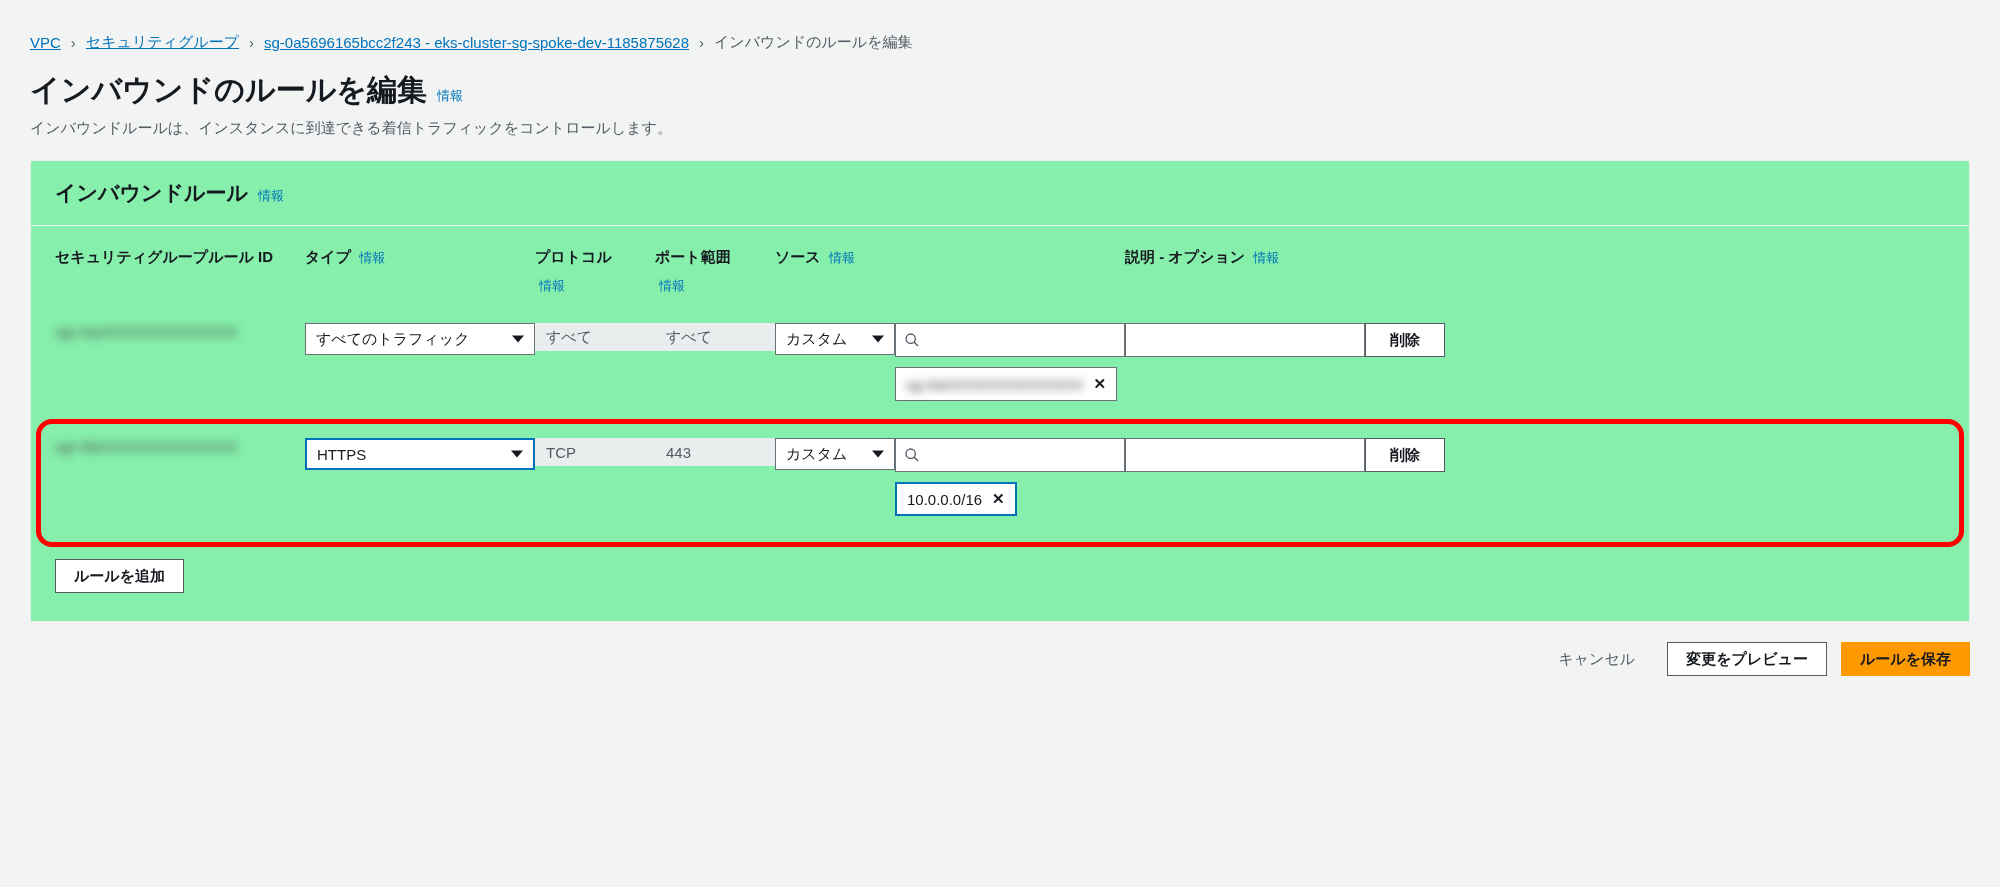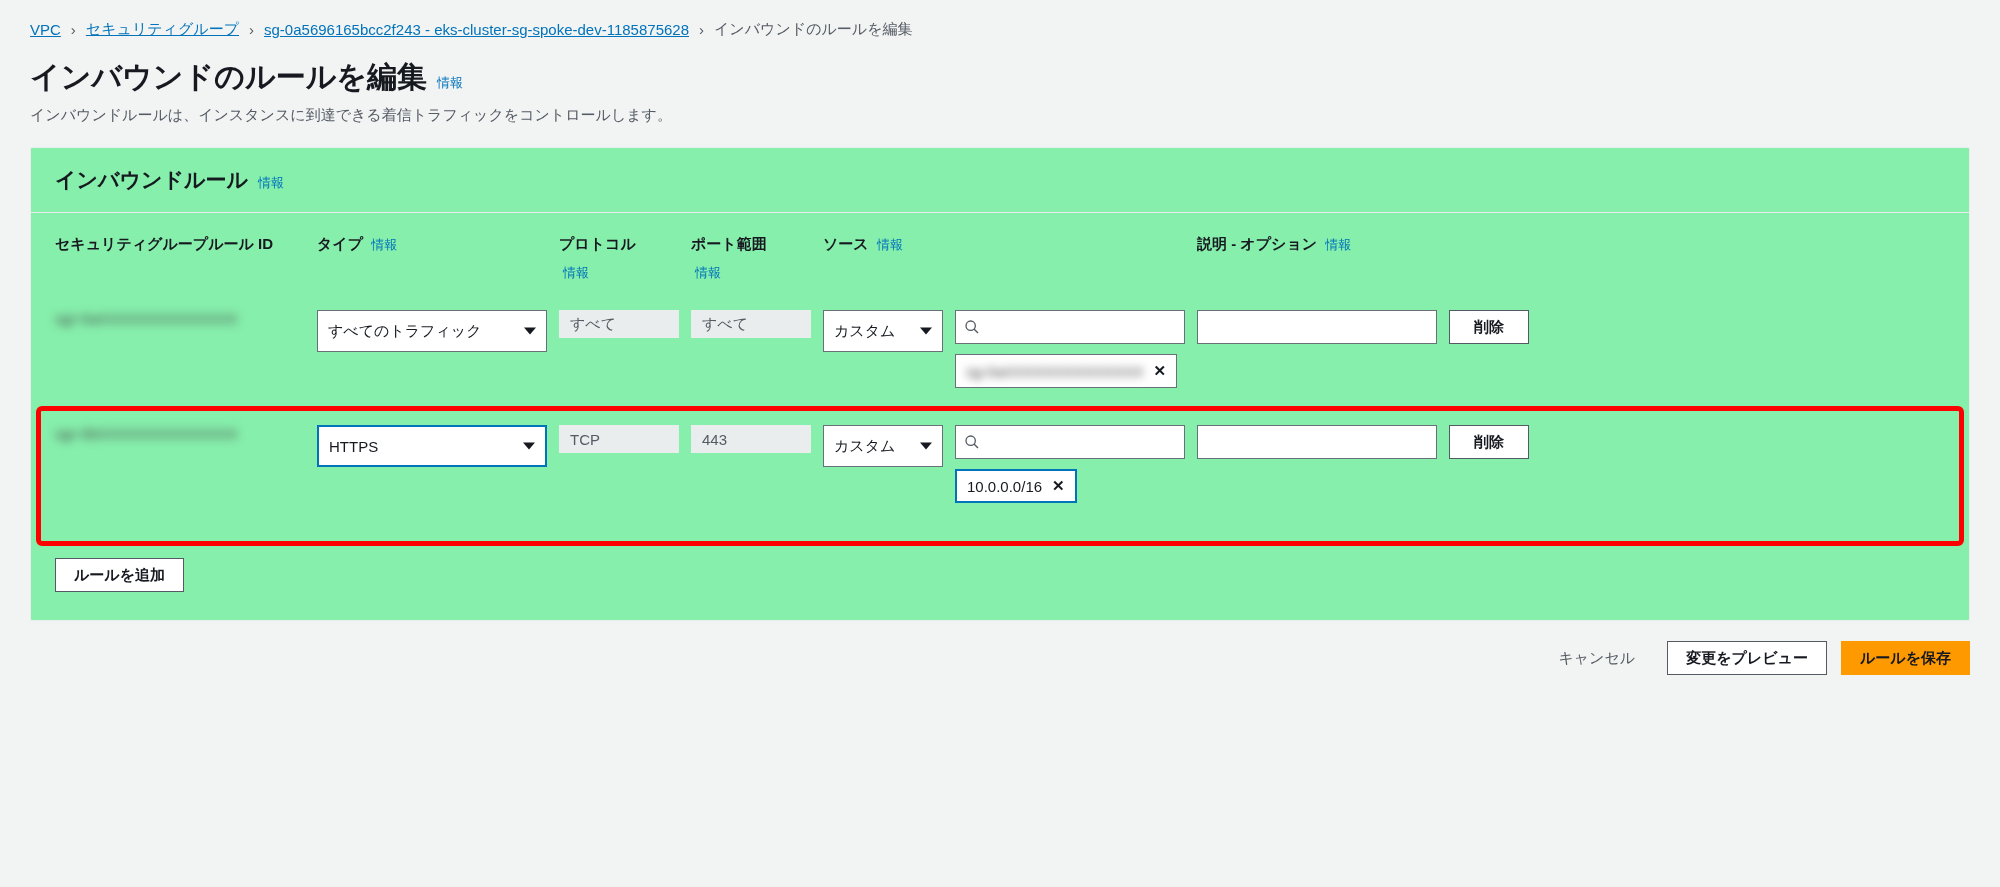--- a/index.html
+++ b/index.html
@@ -4,42 +4,42 @@
 <style>
   * { box-sizing: border-box; margin: 0; padding: 0; }
   body {
     font-family: "Amazon Ember", "Helvetica Neue", Arial, sans-serif;
     background: #f2f3f3;
     color: #16191f;
     font-size: 14px;
     width: 2000px;
     padding: 0;
   }
-  .page { padding: 20px 30px 40px 30px; }
+  .page { padding: 20px 30px 40px 30px; margin-top: 13px; }
 
   
   .breadcrumb { display: flex; align-items: center; gap: 10px; font-size: 15px; margin-bottom: 18px; flex-wrap: wrap; }
   .breadcrumb .crumb-link { color: #0073bb; text-decoration: underline; cursor: pointer; }
   .breadcrumb .crumb-current { color: #545b64; }
   .breadcrumb .chev { color: #545b64; }
 
   
   .page-title-row { display: flex; align-items: baseline; gap: 10px; margin-bottom: 8px; }
   .page-title { font-size: 30px; font-weight: 700; }
   .info-link { color: #0073bb; font-size: 13px; cursor: pointer; font-weight: 400; }
   .page-desc { color: #545b64; font-size: 15px; margin-bottom: 22px; }
 
   
   .panel { background: #86efac; border: 1px solid #eaeded; border-radius: 2px; }
   .panel-header { padding: 18px 24px; border-bottom: 1px solid #eaeded; display: flex; align-items: baseline; gap: 10px; }
   .panel-title { font-size: 21px; font-weight: 700; }
   .panel-body { padding: 22px 24px 28px 24px; }
 
   
-  .rules-header, .rule-row { display: grid; grid-template-columns: 250px 230px 120px 120px 120px 230px 240px 80px; column-gap: 12px; align-items: start; }
+  .rules-header, .rule-row { display: grid; grid-template-columns: 250px 230px 120px 120px 120px 230px 240px 80px; align-items: start; }
   .rules-header { margin-bottom: 28px; }
   .col-head { font-weight: 700; font-size: 15px; }
   .col-head .info-link { font-weight: 400; margin-left: 4px; }
   .sub-info { display: block; margin-top: 10px; }
 
   .rule-row { margin-bottom: 18px; }
 
   
   .blurred {
     filter: blur(5px);
@@ -49,21 +49,21 @@
     overflow: hidden;
   }
 
   
   .select-box, .readonly-box, .search-box, .text-input, .btn, .chip {
     font-family: inherit;
     font-size: 15px;
   }
   .select-box {
     display: flex; align-items: center; justify-content: space-between;
-    border: 1px solid #687078; padding: 6px 10px; height: 42px;
+    border: 1px solid #687078; padding: 6px 10px; height: 32px;
     background: #fff; cursor: pointer; gap: 8px; white-space: nowrap;
   }
   .select-box.selected { border: 2px solid #0073bb; }
   .readonly-box {
     background: #eaeded; border: 1px solid #eaeded; color: #545b64;
     padding: 6px 10px; height: 28px; display: flex; align-items: center;
   }
   .search-box {
     border: 1px solid #687078; height: 34px; display: flex; align-items: center;
     padding: 0 8px; gap: 6px; background: #fff;
@@ -87,22 +87,22 @@
     display: inline-flex; align-items: center; gap: 10px;
     border: 1px solid #687078; padding: 6px 10px; height: 34px;
     background: #fff;
   }
   .chip.selected { border: 2px solid #0073bb; }
   .chip .blurred-inline { filter: blur(4px); color: #444; }
   .chip .x { cursor: pointer; font-weight: 700; color: #16191f; }
 
   
   .highlight-wrap {
-    border: 5px solid #ff0000; border-radius: 6px;
-    padding: 14px 14px 20px 14px;
+    border: 5px solid #ff0000; border-radius: 16px;
+    padding: 14px 14px 8px 14px;
     margin: 0 -19px 12px -19px;
   }
 
   
   .footer { display: flex; justify-content: flex-end; align-items: center; gap: 14px; padding: 20px 0 0 0; }
 
   
   .icon-search { width: 16px; height: 16px; fill: none; stroke: #545b64; stroke-width: 2; }
   .icon-caret { width: 12px; height: 12px; fill: #16191f; }
 </style>

